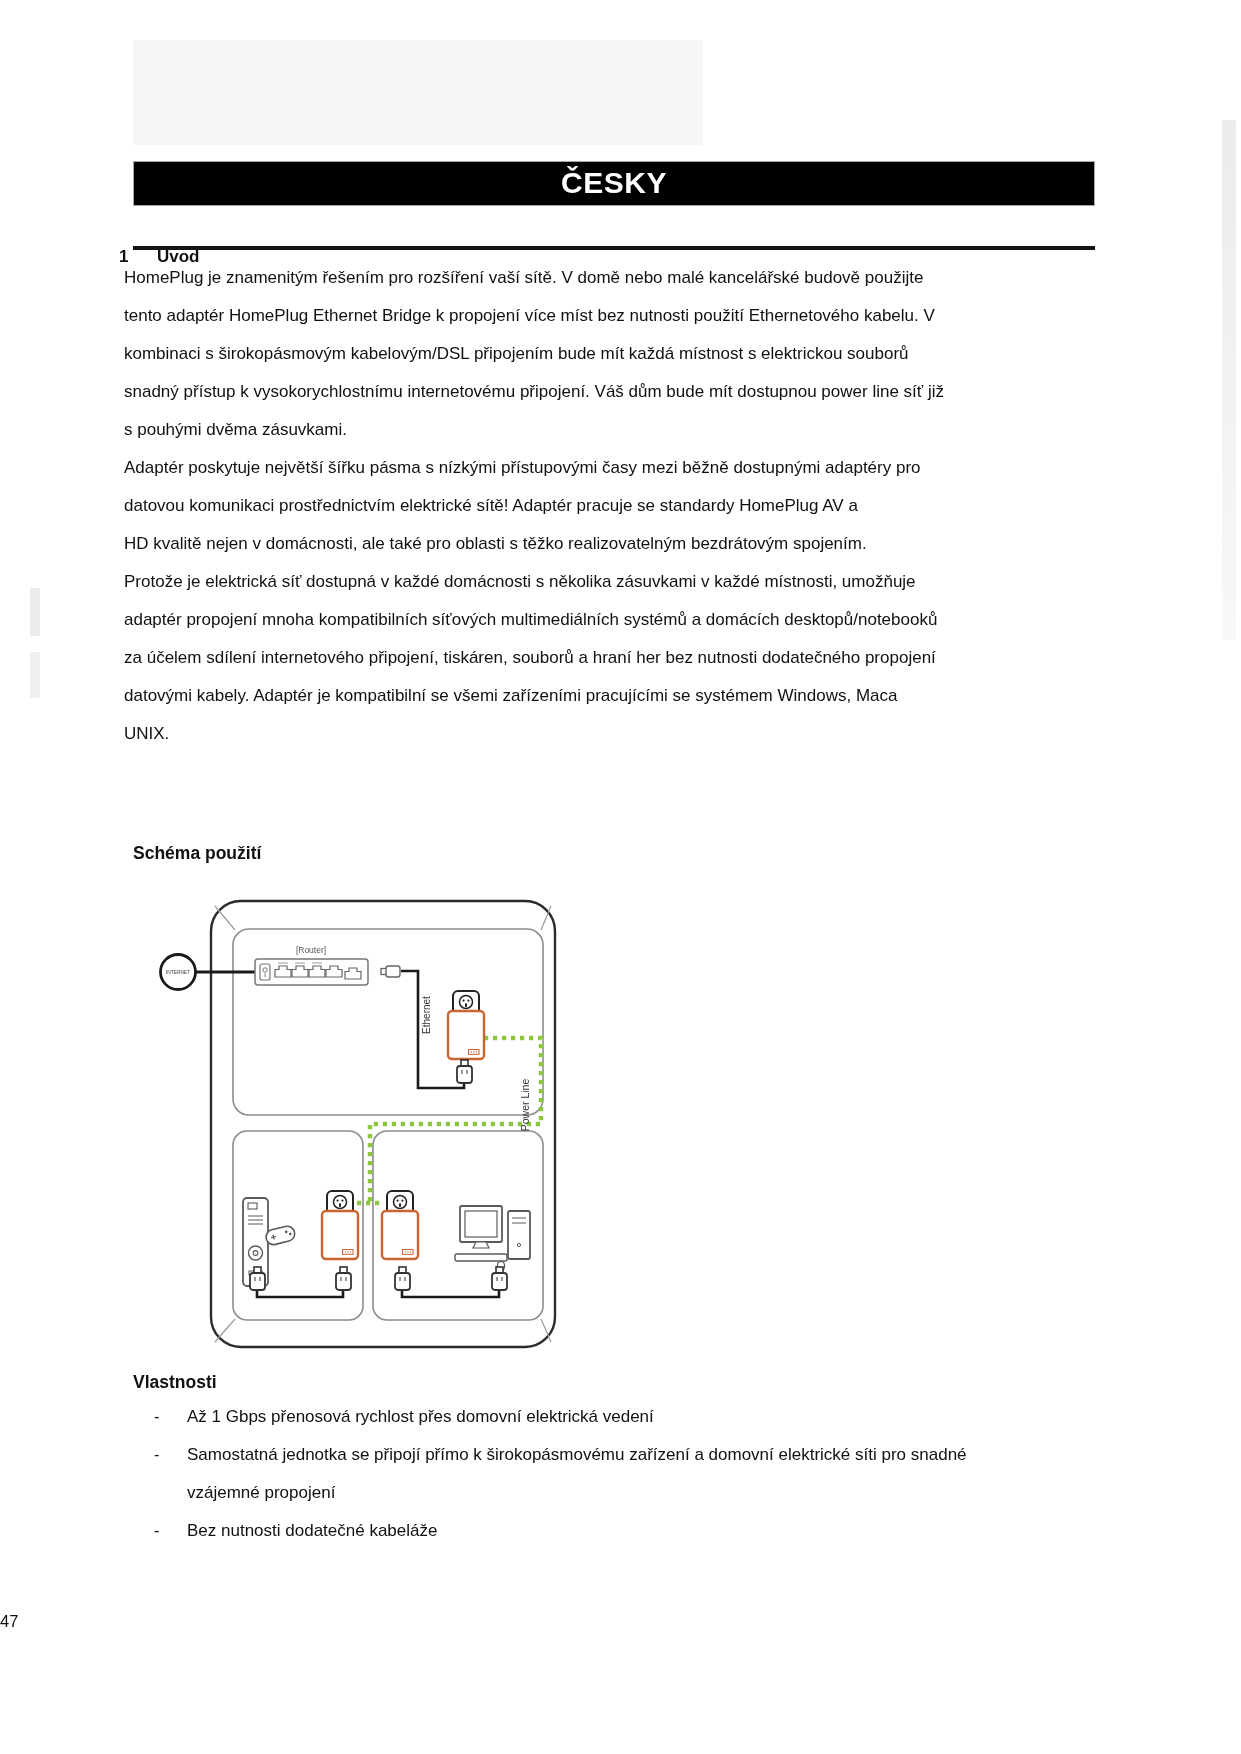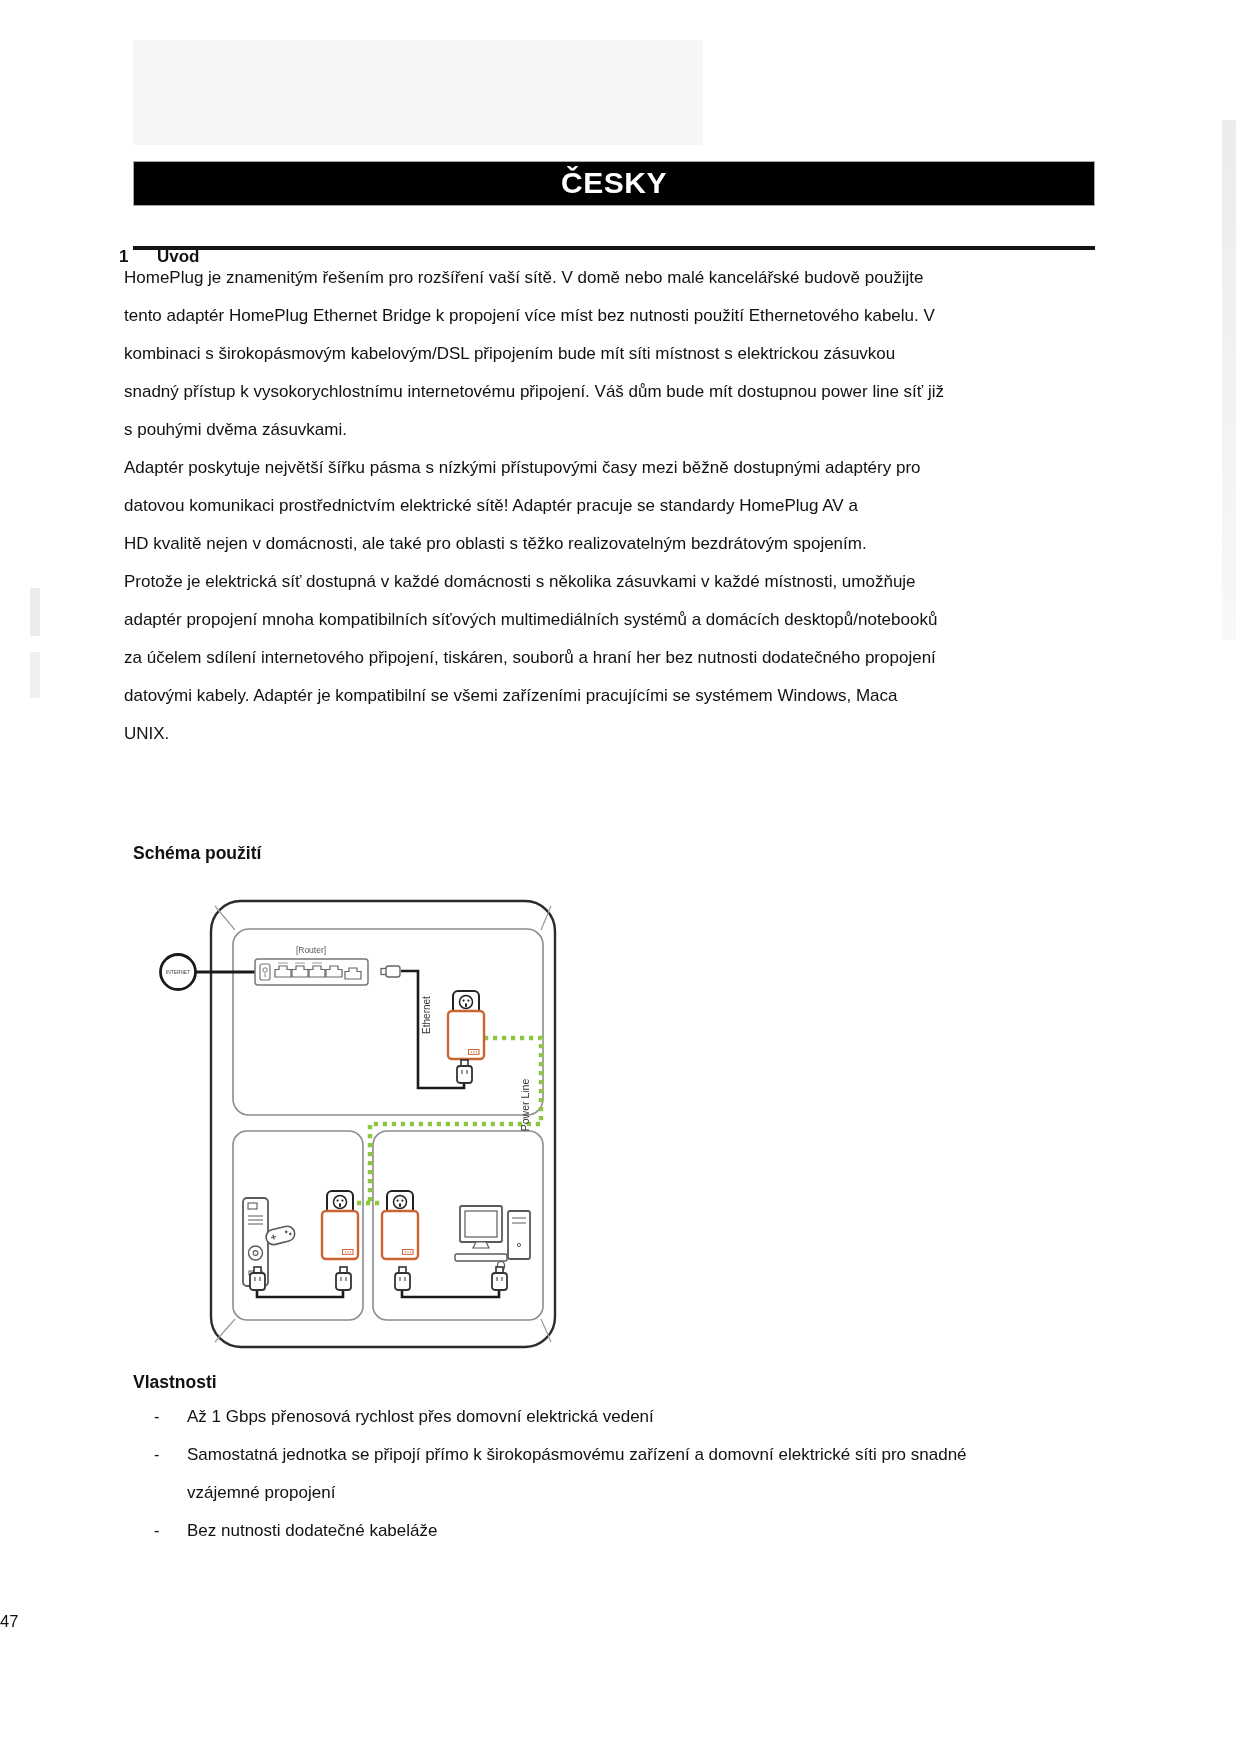--- a/index.html
+++ b/index.html
@@ -42,21 +42,21 @@
   <div class="banner">ČESKY</div>
 
   <div class="sec-head">
     <span class="sec-num">1</span><span>Úvod</span>
   </div>
   <div class="sec-rule"></div>
 
   <div class="bodyblock">
     <div class="tline">HomePlug je znamenitým řešením pro rozšíření vaší sítě. V domě nebo malé kancelářské budově použijte</div>
     <div class="tline">tento adaptér HomePlug Ethernet Bridge k propojení více míst bez nutnosti použití Ethernetového kabelu. V</div>
-    <div class="tline">kombinaci s širokopásmovým kabelovým/DSL připojením bude mít síti místnost s elektrickou zásuvkou</div>
+    <div class="tline">kombinaci s širokopásmovým kabelovým/DSL připojením bude mít každá místnost s elektrickou souborů</div>
     <div class="tline">snadný přístup k vysokorychlostnímu internetovému připojení. Váš dům bude mít dostupnou power line síť již</div>
     <div class="tline">s pouhými dvěma zásuvkami.</div>
     <div class="tline">Adaptér poskytuje největší šířku pásma s nízkými přístupovými časy mezi běžně dostupnými adaptéry pro</div>
     <div class="tline">datovou komunikaci prostřednictvím elektrické sítě! Adaptér pracuje se standardy HomePlug AV a</div>
     <div class="tline">HD kvalitě nejen v domácnosti, ale také pro oblasti s těžko realizovatelným bezdrátovým spojením.</div>
     <div class="tline">Protože je elektrická síť dostupná v každé domácnosti s několika zásuvkami v každé místnosti, umožňuje</div>
     <div class="tline">adaptér propojení mnoha kompatibilních síťových multimediálních systémů a domácích desktopů/notebooků</div>
     <div class="tline">za účelem sdílení internetového připojení, tiskáren, souborů a hraní her bez nutnosti dodatečného propojení</div>
     <div class="tline">datovými kabely. Adaptér je kompatibilní se všemi zařízeními pracujícími se systémem Windows, Maca</div>
     <div class="tline">UNIX.</div>

